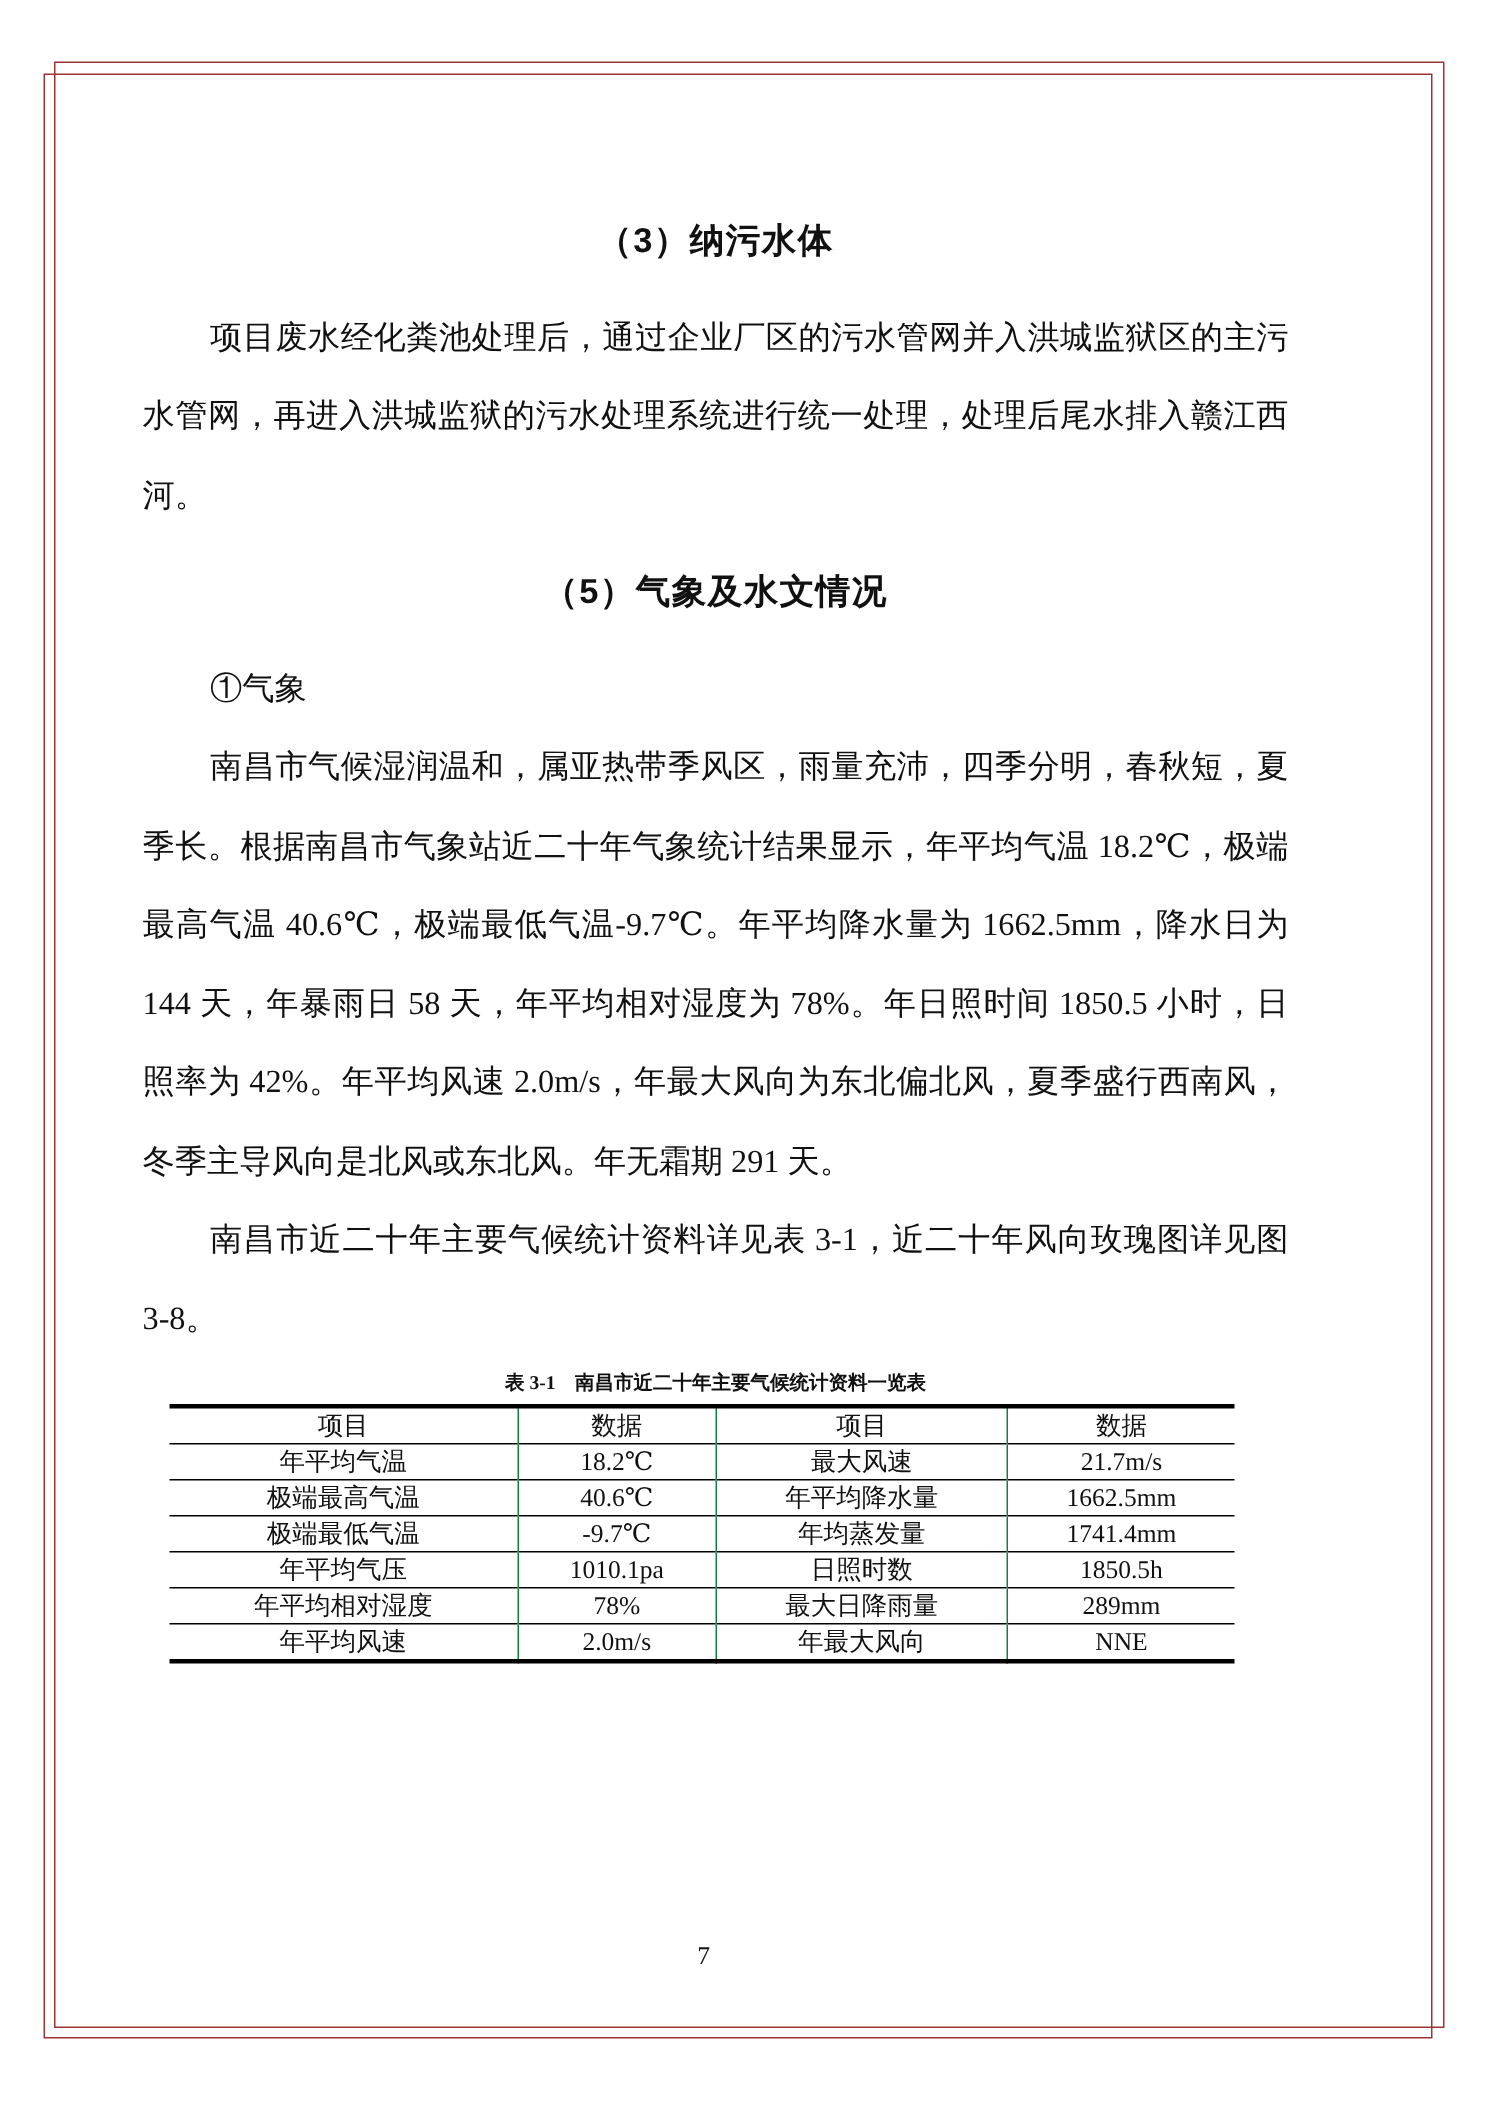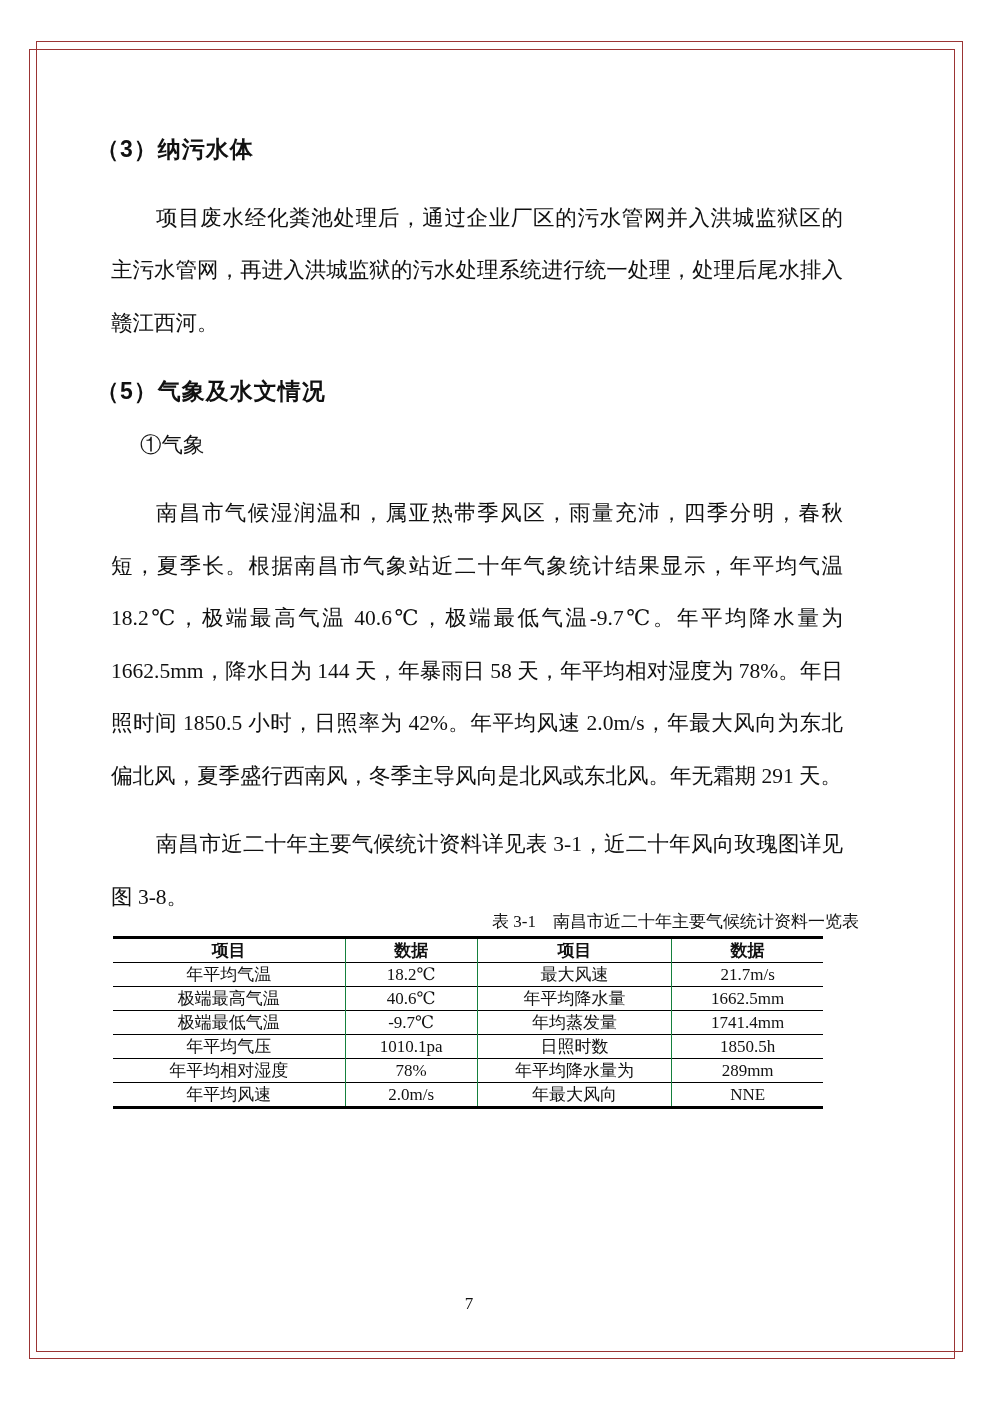--- a/index.html
+++ b/index.html
@@ -24,48 +24,49 @@
     position: absolute;
     left: 95px; top: 0;
     width: 764px;
     padding-top: 122px;
   }
   h2.sec {
     font-family: "Liberation Sans", "DejaVu Sans", sans-serif;
     font-weight: 700;
     font-size: 23px;
     line-height: 52.5px;
-    margin: 1px;
+    margin: 12px;
     letter-spacing: 1px;
+    text-align: center;
   }
   p.para {
     font-size: 21.5px;
     line-height: 52.5px;
-    margin: 16px;
+    margin: 0;
     text-align: justify;
     text-indent: 45px;
   }
   p.sub {
     font-size: 21.5px;
     line-height: 52.5px;
     margin: 0;
     text-indent: 45px;
     font-family: Liberation Serif, serif;
   }
 
   .table-block {
     position: absolute;
     left: 95px; top: 908px;
     width: 764px;
   }
   .table-caption {
-    font-size: 17px;
-    font-weight: 400;
+    font-size: 13px;
+    font-weight: 700;
     line-height: 27px;
-    text-align: right;
+    text-align: center;
     margin: 0 0 1px 0;
     font-family: "Liberation Serif", "DejaVu Serif", serif;
   }
   table.climate {
     border-collapse: collapse;
     table-layout: fixed;
     margin-left: 18px;
     width: 710px;
     border-top: 3px solid #000;
     border-bottom: 3px solid #000;
@@ -75,21 +76,21 @@
     font-size: 17px;
     height: 23px;
     padding: 0 2px;
     text-align: center;
     vertical-align: middle;
     border-top: 1px solid #000;
     line-height: 1.15;
     overflow: hidden;
     white-space: nowrap;
   }
-  table.climate thead th { border-top: none; font-weight: bold; }
+  table.climate thead th { border-top: none; }
   table.climate th + th, table.climate td + td { border-left: 1px solid #15803d; }
 
   .page-number {
     position: absolute;
     left: 95px; top: 1294px;
     width: 748px;
     text-align: center;
     font-size: 17px;
   }
 </style>
@@ -146,21 +147,21 @@
         </tr>
         <tr>
           <td>年平均气压</td>
           <td>1010.1pa</td>
           <td>日照时数</td>
           <td>1850.5h</td>
         </tr>
         <tr>
           <td>年平均相对湿度</td>
           <td>78%</td>
-          <td>年平均降水量为</td>
+          <td>最大日降雨量</td>
           <td>289mm</td>
         </tr>
         <tr>
           <td>年平均风速</td>
           <td>2.0m/s</td>
           <td>年最大风向</td>
           <td>NNE</td>
         </tr>
       </tbody>
   </table>

